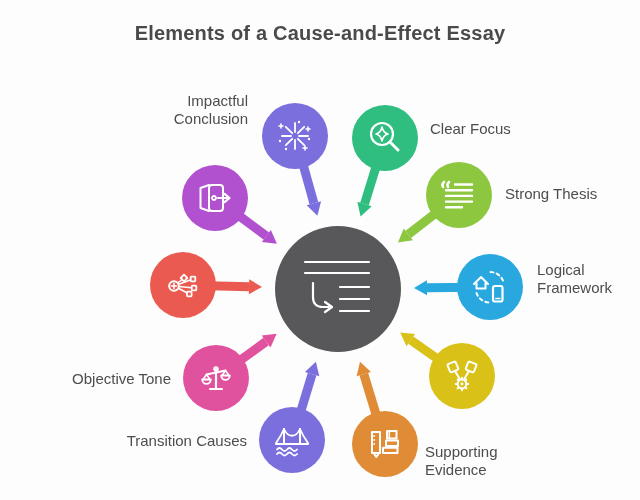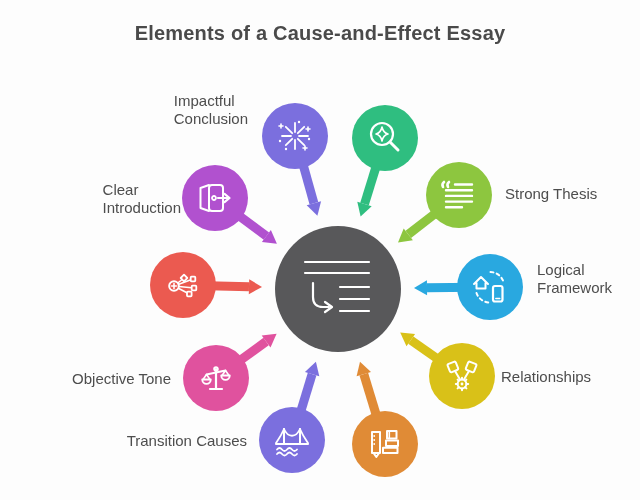--- a/index.html
+++ b/index.html
@@ -17,21 +17,21 @@
     text-align:center;
     font-size:20px;font-weight:700;color:#4a4a4a;
     letter-spacing:.2px;
   }
   .diagram-svg{position:absolute;left:0;top:0;}
   .label{
     position:absolute;
     font-size:15px;line-height:1.22;color:#4d4d4d;
     white-space:pre-line;
   }
-  .label.right{text-align:left;}
+  .label.right{text-align:right;}
   .label.left{text-align:left;}
   .icon{stroke:#fff;stroke-width:2.2;fill:none;stroke-linecap:round;stroke-linejoin:round;}
   .icon .fill{fill:#fff;stroke:none;}
   .tail{stroke-width:9;fill:none;}
 </style>
 </head>
 <body>
 
 <div class="canvas">
 
@@ -186,22 +186,22 @@
         <path d="M-33,-16 H31"></path>
         <path d="M2,-2 H31 M2,10 H31 M2,22 H31"></path>
         <path d="M-25,-6 V8 Q-25,18 -15,18 H-9"></path>
         <path d="M-13,13 L-6,18 L-13,23"></path>
       </g>
     </g>
   </svg>
 
   <div class="label right" style="right:392px; top:92px;">Impactful
 Conclusion</div>
+  <div class="label left" style="left:430px; top:120px;">Clear Focus</div>
   <div class="label left" style="left:537px; top:261px;">Logical
 Framework</div>
   <div class="label left" style="left:505px; top:185px;">Strong Thesis</div>
-  <div class="label left" style="left:501px; top:368px;">Relationships</div>
+  <div class="label left" style="left:425px; top:443px;">Supporting
+Evidence</div>
   <div class="label right" style="right:393px; top:432px;">Transition Causes</div>
   <div class="label right" style="right:469px; top:370px;">Objective Tone</div>
-  <div class="label right" style="right:459px; top:181px;">Clear
-Introduction</div>
 
 </div>
 
 </body></html>

